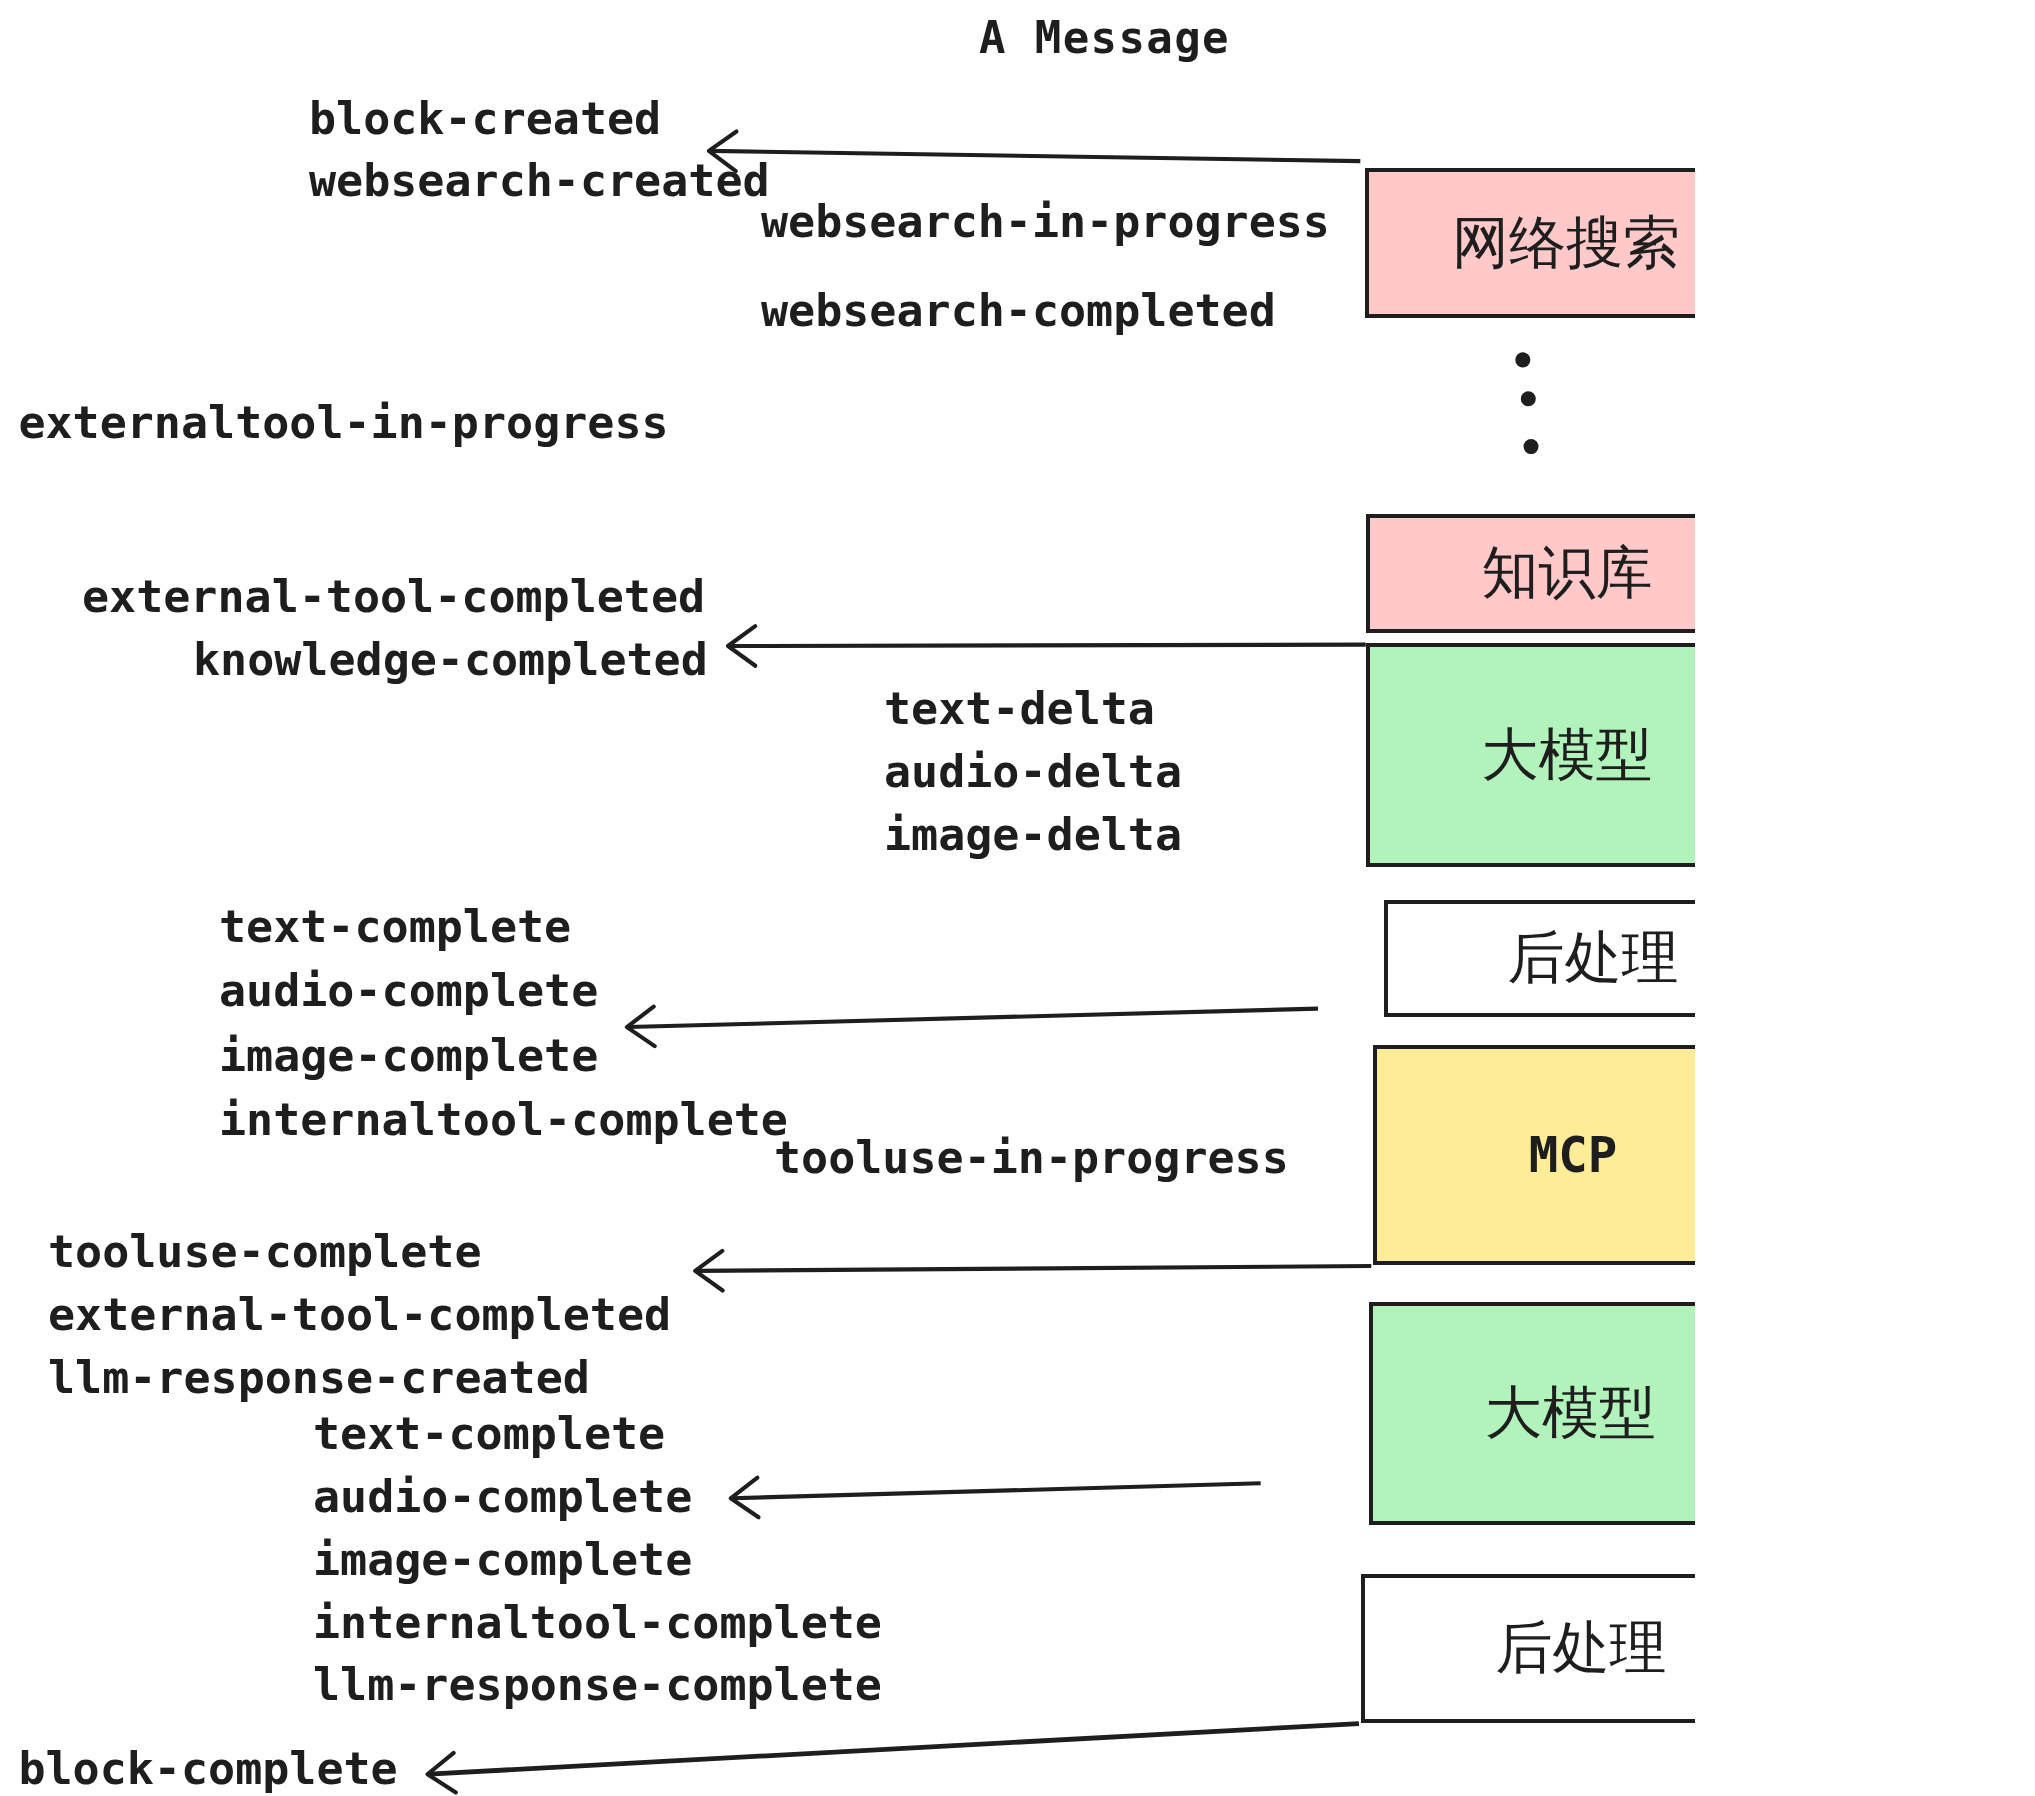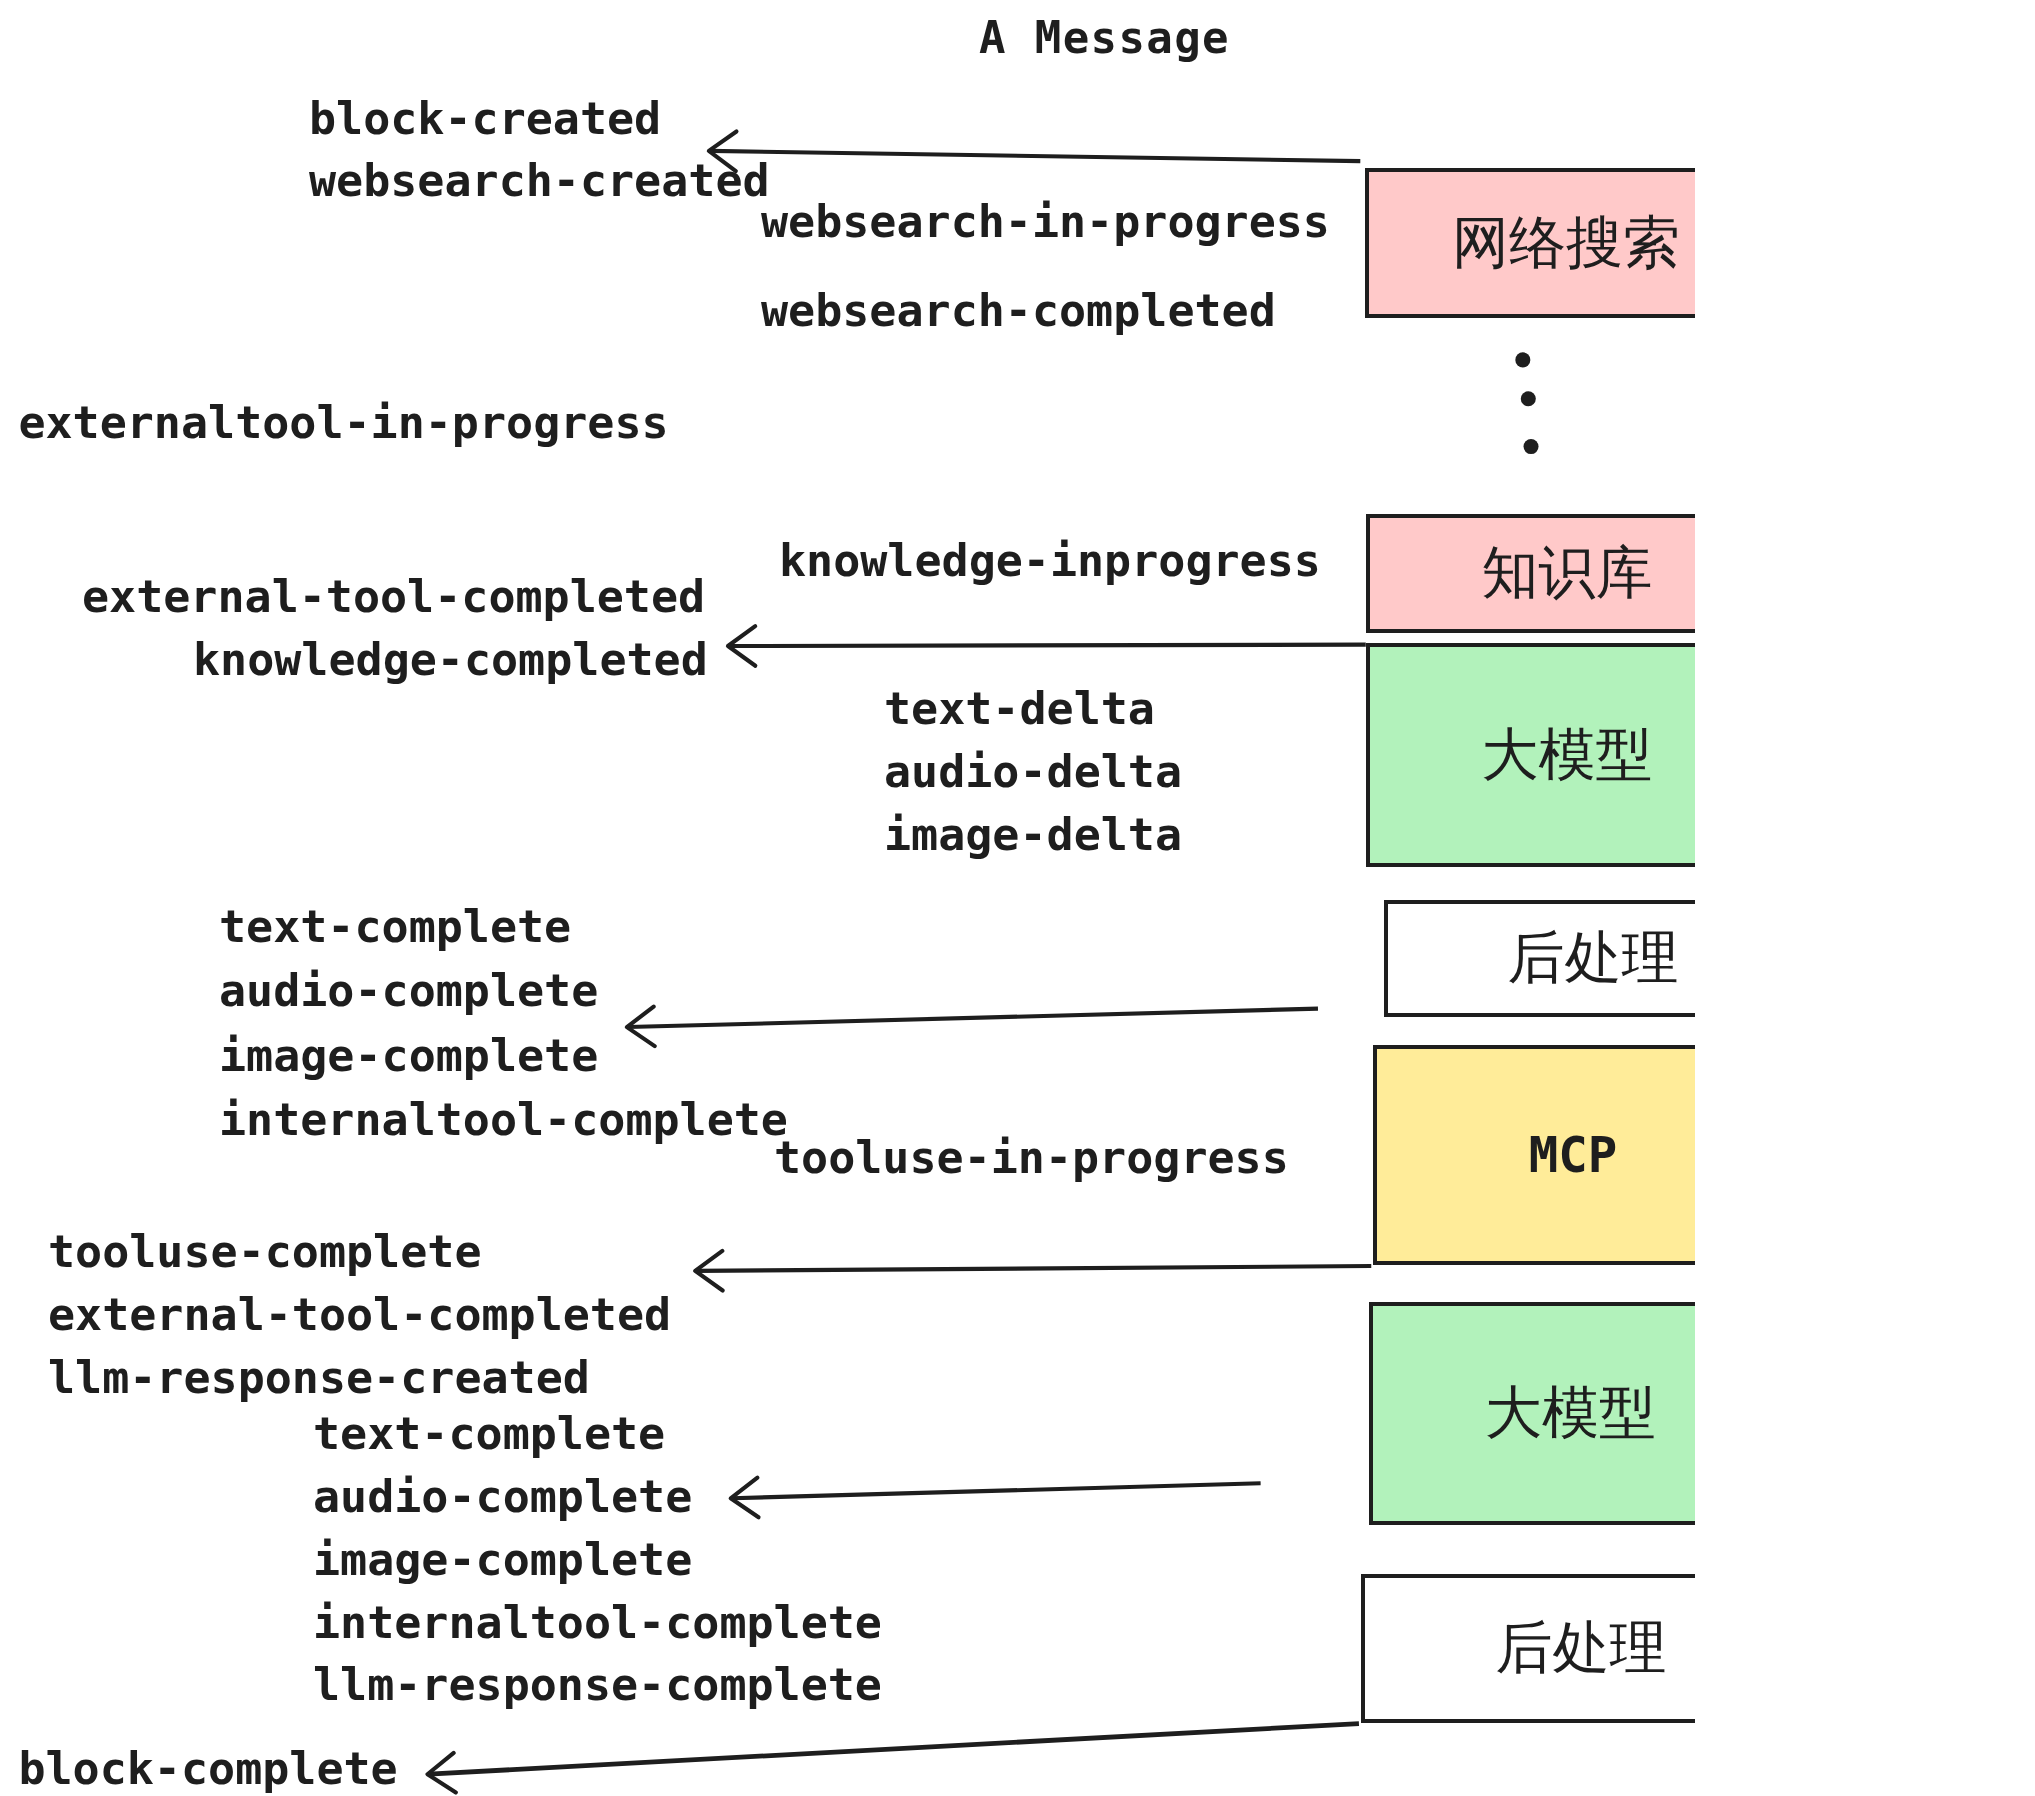--- a/index.html
+++ b/index.html
@@ -99,21 +99,20 @@
     </g>
   </svg>
 
   <div class="title" style="left:979px; top:12.3px;">A Message</div>
 
   <div class="evt" style="left:309px;  top:96px;">block-created</div>
   <div class="evt" style="left:309px;  top:158px;">websearch-created</div>
   <div class="evt" style="left:761px; top:199px;">websearch-in-progress</div>
   <div class="evt" style="left:761px; top:288px;">websearch-completed</div>
   <div class="evt" style="left:18.4px;   top:400px;">externaltool-in-progress</div>
-  <div class="evt" style="left:779px; top:538px;">knowledge-inprogress</div>
   <div class="evt" style="left:82px;  top:574px;">external-tool-completed</div>
   <div class="evt" style="left:193px;  top:637px;">knowledge-completed</div>
   <div class="evt" style="left:884px; top:686px;">text-delta</div>
   <div class="evt" style="left:884px; top:749px;">audio-delta</div>
   <div class="evt" style="left:884px; top:812px;">image-delta</div>
   <div class="evt" style="left:219px;  top:904px;">text-complete</div>
   <div class="evt" style="left:219px;  top:968px;">audio-complete</div>
   <div class="evt" style="left:219px;  top:1033px;">image-complete</div>
   <div class="evt" style="left:219px;  top:1097px;">internaltool-complete</div>
   <div class="evt" style="left:48px;   top:1229px;">tooluse-complete</div>

